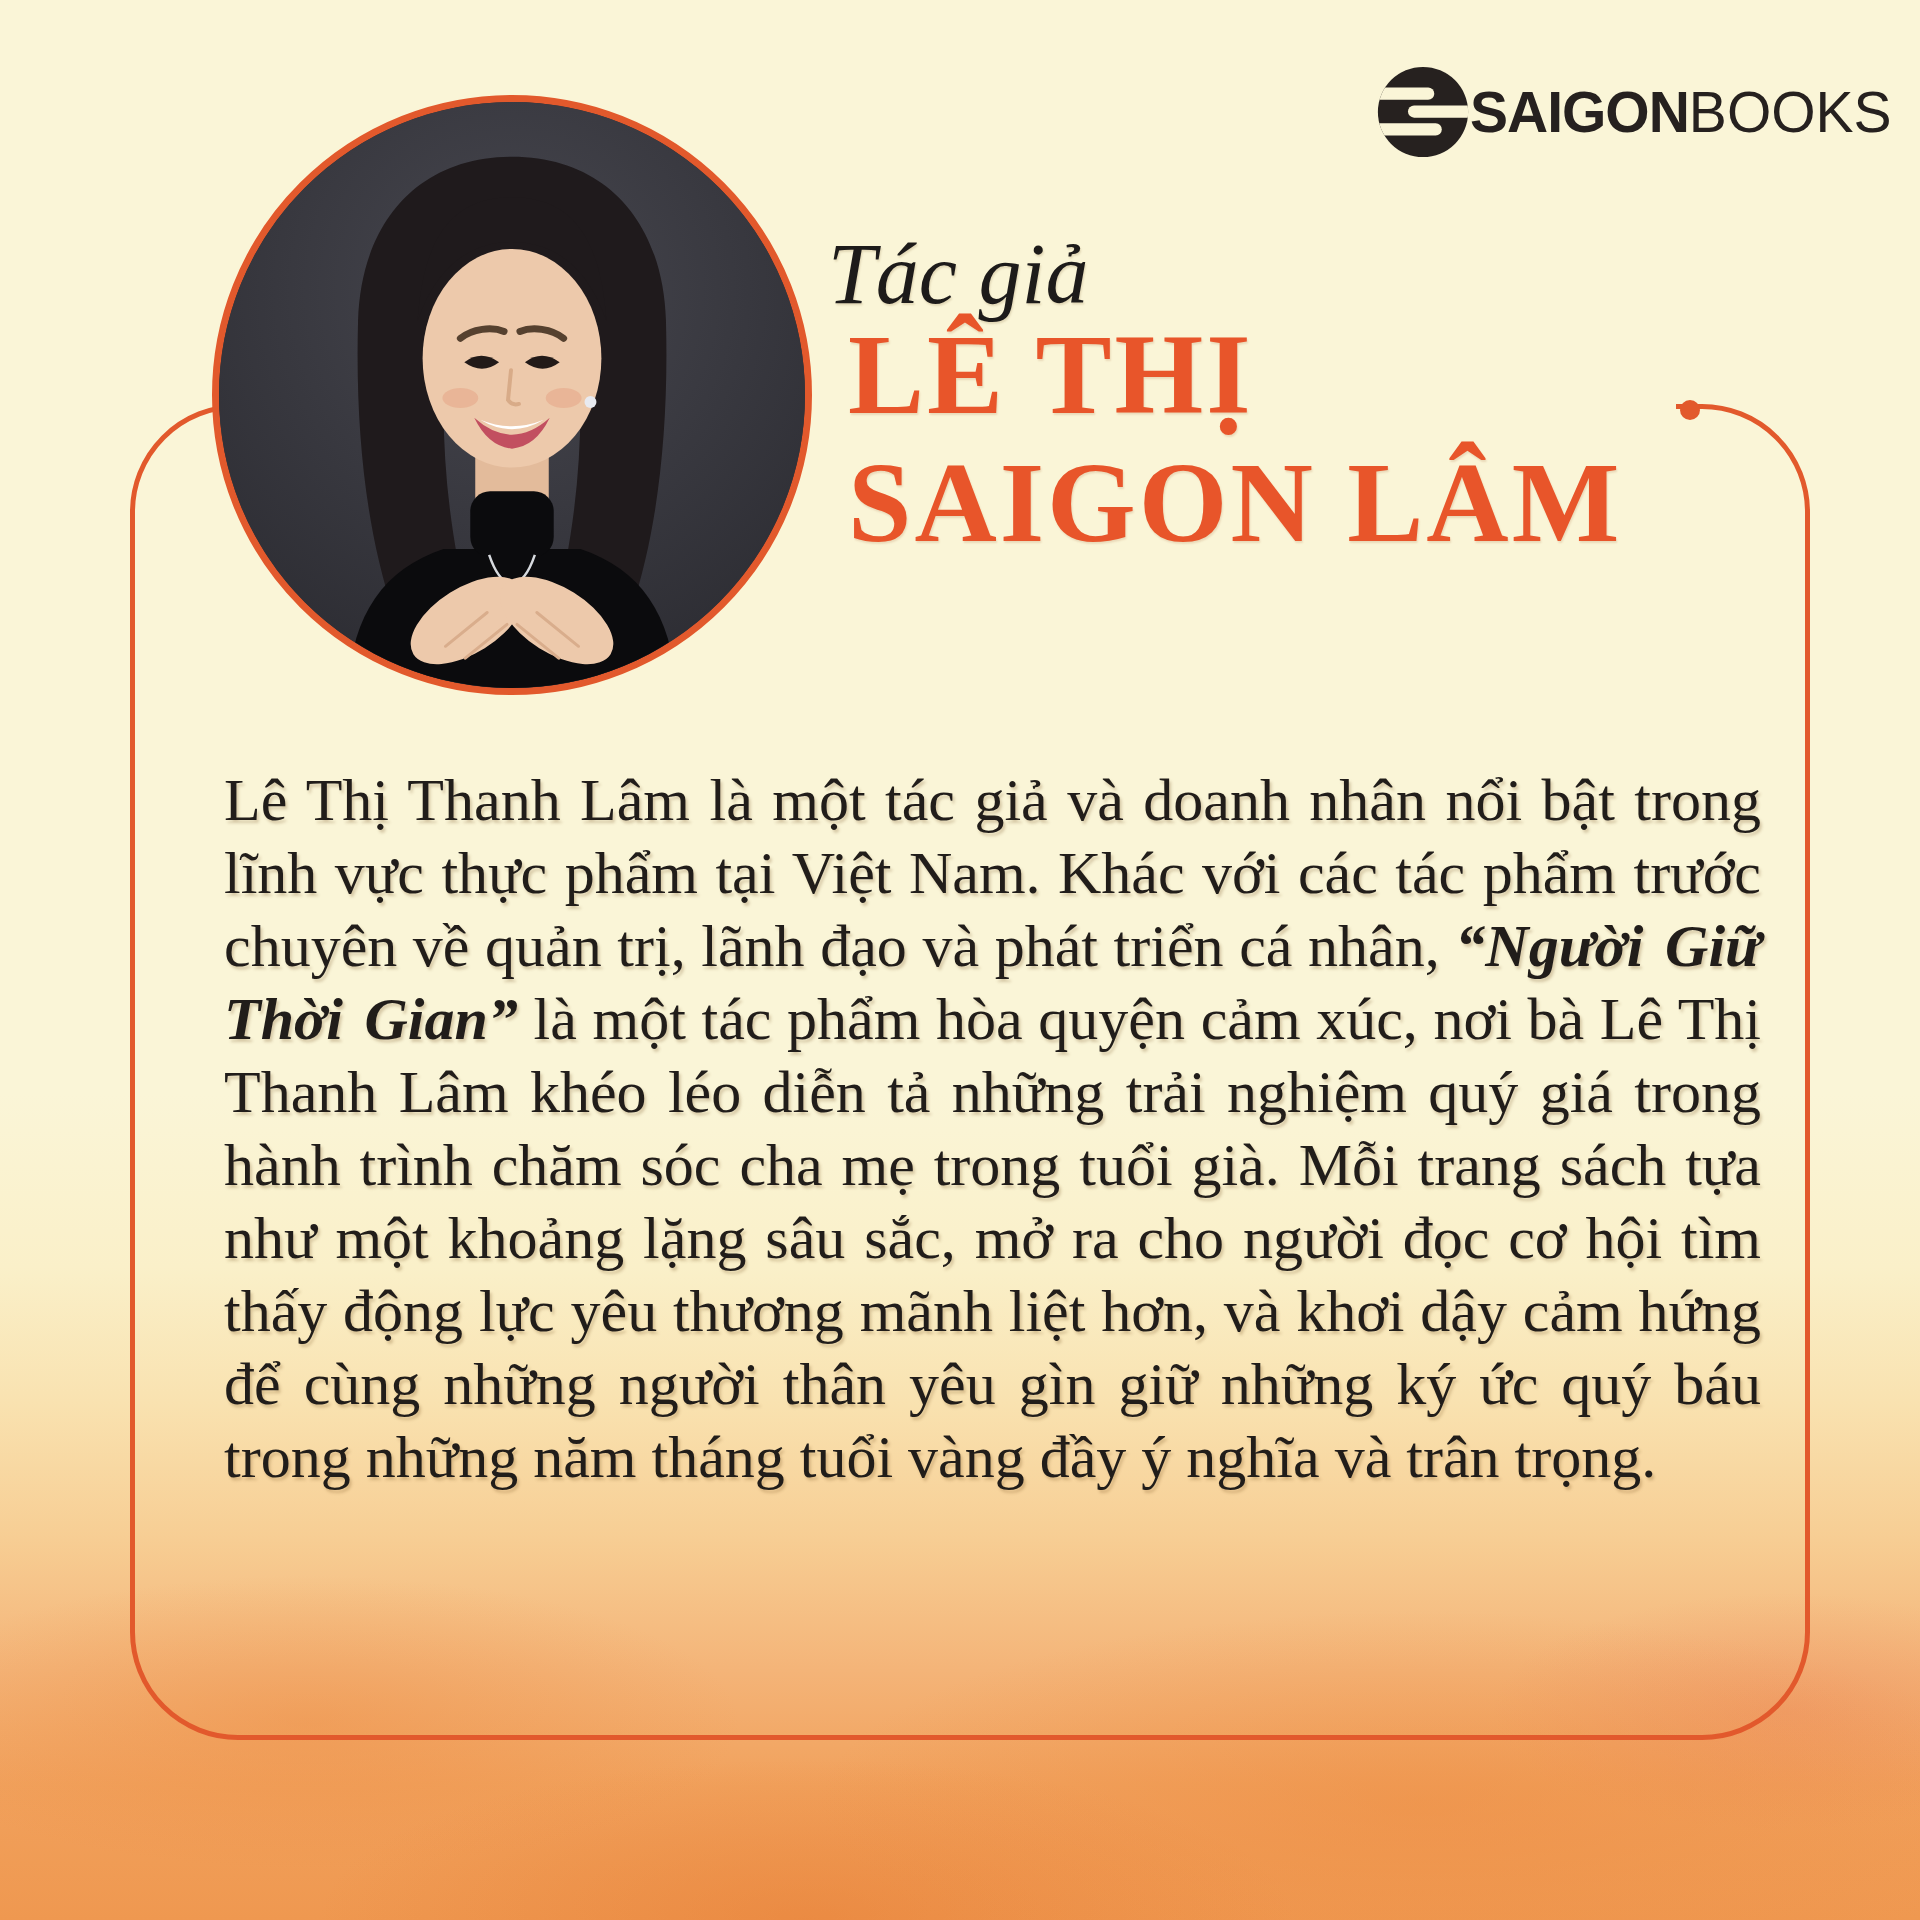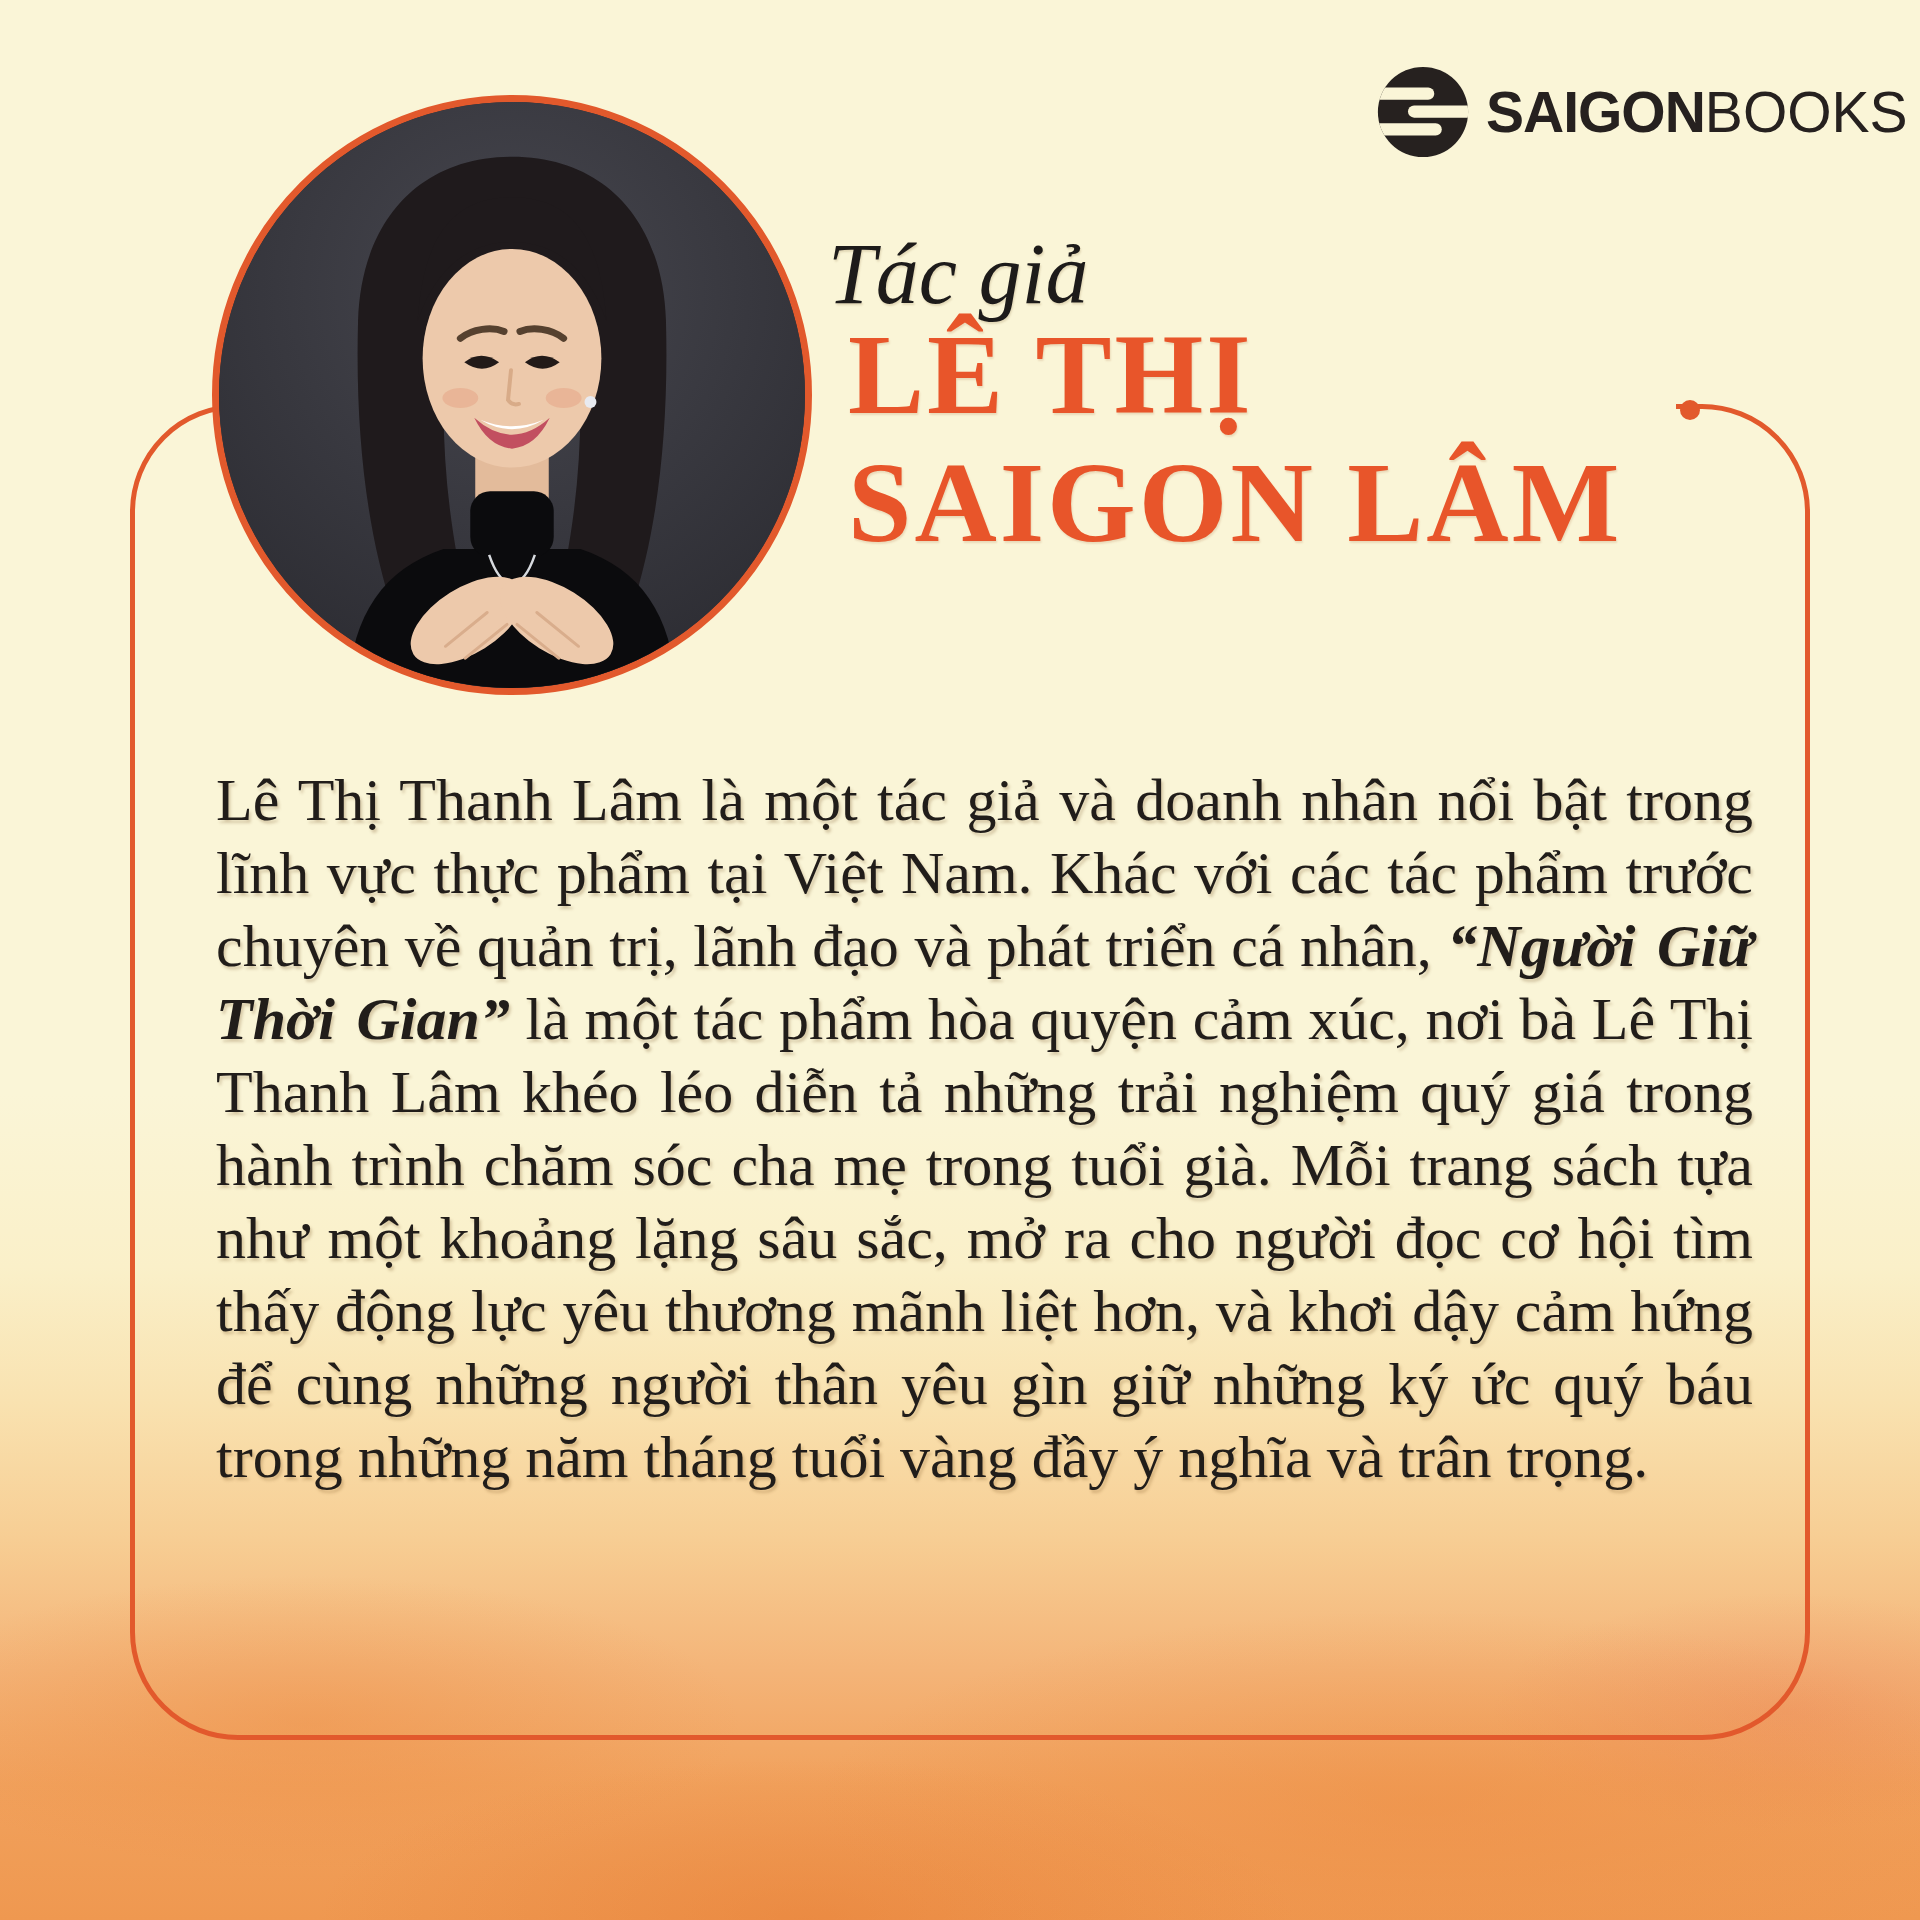--- a/index.html
+++ b/index.html
@@ -46,21 +46,21 @@
   
   .photo-ring{
     position:absolute;left:212px;top:95px;width:600px;height:600px;
     border-radius:50%;border:7px solid var(--orange);
     overflow:hidden;background:#303036;
   }
   .photo-ring svg{display:block;width:100%;height:100%;}
   
   .logo{
     position:absolute;left:1376px;top:64px;height:96px;
-    display:flex;align-items:center;gap:16px;
+    display:flex;align-items:center;
   }
   .logo-icon{width:94px;height:94px;display:block;}
   .logo-text{
     font-family:"Liberation Sans", sans-serif;
     font-size:57px;color:var(--logo-ink);
     letter-spacing:0;white-space:nowrap;
   }
   .logo-text .heavy{font-weight:800;letter-spacing:-1px;}
   .logo-text .light{font-weight:400;letter-spacing:0px;}
   
@@ -73,21 +73,21 @@
   .author-name{
     position:absolute;left:848px;top:311px;
     font-family:"Liberation Serif", serif;
     font-weight:700;font-size:114px;line-height:128px;
     letter-spacing:3px;color:var(--title-orange);
     text-shadow:1px 2px 2px rgba(150,70,20,.15);
     white-space:nowrap;
   }
   
   .bio{
-    position:absolute;left:216px;top:764px;width:1537px;
+    position:absolute;left:224px;top:764px;width:1537px;
     font-family:"Liberation Serif", serif;
     font-size:60px;line-height:73px;color:var(--ink);
     text-align:justify;
     text-shadow:2px 3px 3px rgba(110,72,22,.25);
   }
   .bio .book-title{font-weight:700;font-style:italic;word-spacing:6px;}
 </style>
 </head>
 <body>
 

